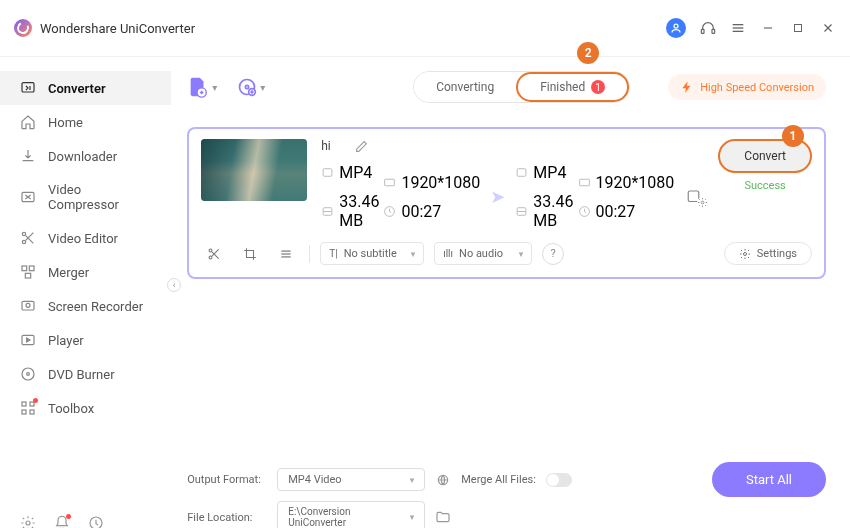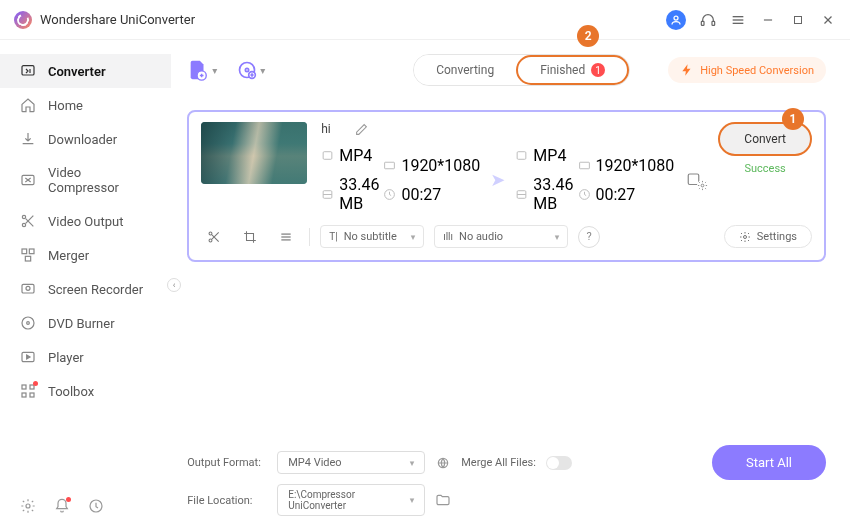--- a/index.html
+++ b/index.html
@@ -1,17 +1,17 @@
 <!DOCTYPE html>
 <html><head>
 <meta charset="utf-8">
 <style>
 *{margin:0;padding:0;box-sizing:border-box;font-family:-apple-system,BlinkMacSystemFont,"Segoe UI",Roboto,sans-serif}
 body{width:850px;height:528px;background:#f5f5f6;overflow:hidden;position:relative}
-.titlebar{height:40px;display:flex;align-items:center;padding:0 14px;background:#fff;border-bottom:1px solid #f0f0f0}
+.titlebar{height:57px;display:flex;align-items:center;padding:0 14px;background:#fff;border-bottom:1px solid #f0f0f0}
 .logo{width:18px;height:18px;border-radius:50%;background:linear-gradient(135deg,#7c5cff 0%,#ff8a5c 100%);margin-right:8px;display:flex;align-items:center;justify-content:center}
 .logo::after{content:"";width:8px;height:8px;border:2px solid #fff;border-radius:50%;border-top-color:transparent;transform:rotate(20deg)}
 .title{font-size:13px;color:#333}
 .titlebar-right{margin-left:auto;display:flex;align-items:center;gap:14px}
 .tb-icon{width:16px;height:16px;display:flex;align-items:center;justify-content:center;cursor:pointer;color:#666}
 .avatar-circle{width:20px;height:20px;border-radius:50%;background:#3d7cff;display:flex;align-items:center;justify-content:center;color:#fff;font-size:11px}
 .container{display:flex;height:488px;background:#fff}
 .sidebar{width:174px;padding-top:14px;background:#fff;display:flex;flex-direction:column}
 .sb-item{display:flex;align-items:center;padding:9px 20px;font-size:13px;color:#555;cursor:pointer;gap:12px}
 .sb-item.active{background:#f3f3f4;color:#111;font-weight:600}
@@ -43,21 +43,21 @@
 .meta-grid{display:flex;align-items:center;gap:4px}
 .meta-col{display:flex;flex-direction:column;gap:10px}
 .cog-wrap{display:flex;align-items:center;position:relative;margin-left:8px;color:#888;cursor:pointer}
 .convert-area{display:flex;flex-direction:column;align-items:center;gap:6px;margin-left:auto;position:relative}
 .convert-btn{border:2px solid #e8752b;border-radius:18px;padding:8px 24px;background:#f1f0f0;font-size:12px;color:#333;cursor:pointer}
 .success{color:#5cb85c;font-size:11px}
 .card-bot{display:flex;align-items:center;gap:10px;margin-top:12px}
 .mini-ic{width:26px;height:22px;display:flex;align-items:center;justify-content:center;cursor:pointer;color:#777;border-radius:4px}
 .sel{display:flex;align-items:center;background:#fff;border:1px solid #e5e5e5;border-radius:4px;padding:4px 8px;font-size:11px;color:#666;cursor:pointer;gap:6px}
 .sel-sm{width:104px}
-.sel-md{width:134px}
+.sel-md{width:98px}
 .caret{margin-left:auto;color:#aaa;font-size:9px}
 .q-circle{width:22px;height:22px;border:1px solid #ddd;border-radius:50%;display:flex;align-items:center;justify-content:center;font-size:11px;color:#888;cursor:pointer}
 .settings-pill{display:flex;align-items:center;gap:6px;border:1px solid #e5e5e5;border-radius:14px;padding:4px 14px;font-size:11px;color:#666;cursor:pointer;margin-left:auto}
 .footer{margin-top:auto;display:flex;flex-direction:column;gap:8px;font-size:11px;color:#666}
 .footer-row{display:flex;align-items:center;gap:10px}
 .footer-label{width:80px}
 .footer-sel{border:1px solid #ddd;border-radius:4px;padding:4px 10px;display:flex;align-items:center;width:148px;cursor:pointer}
 .toggle{width:26px;height:14px;background:#e5e5e5;border-radius:7px;position:relative;cursor:pointer}
 .toggle::after{content:"";position:absolute;left:1px;top:1px;width:12px;height:12px;background:#fff;border-radius:50%}
 .start-all{margin-left:auto;background:#8c7bff;color:#fff;border-radius:20px;padding:10px 34px;font-size:13px;cursor:pointer}
@@ -147,21 +147,21 @@
         <span>Video Compressor</span>
       </div>
     <div class="sb-item">
         <span class="sb-icon">
           <svg width="16" height="16" viewBox="0 0 24 24" fill="none" stroke="currentColor" stroke-width="1.8">
             <circle cx="6" cy="6" r="2.5"></circle>
             <circle cx="6" cy="18" r="2.5"></circle>
             <path d="M20 4L8.5 15.5M8.5 8.5L20 20"></path>
           </svg>
         </span>
-        <span>Video Output</span>
+        <span>Video Editor</span>
       </div>
     <div class="sb-item">
         <span class="sb-icon">
           <svg width="16" height="16" viewBox="0 0 24 24" fill="none" stroke="currentColor" stroke-width="1.8">
             <rect x="3" y="3" width="7" height="7"></rect>
             <rect x="14" y="3" width="7" height="7"></rect>
             <rect x="8" y="14" width="8" height="7"></rect>
           </svg>
         </span>
         <span>Merger</span>
@@ -171,34 +171,34 @@
           <svg width="16" height="16" viewBox="0 0 24 24" fill="none" stroke="currentColor" stroke-width="1.8">
             <rect x="3" y="5" width="18" height="13" rx="2"></rect>
             <circle cx="12" cy="11" r="3"></circle>
           </svg>
         </span>
         <span>Screen Recorder</span>
       </div>
     <div class="sb-item">
         <span class="sb-icon">
           <svg width="16" height="16" viewBox="0 0 24 24" fill="none" stroke="currentColor" stroke-width="1.8">
+            <rect x="3" y="5" width="18" height="14" rx="2"></rect>
+            <path d="M10 9l5 3-5 3z" fill="currentColor"></path>
+          </svg>
+        </span>
+        <span>Player</span>
+      </div>
+    <div class="sb-item">
+        <span class="sb-icon">
+          <svg width="16" height="16" viewBox="0 0 24 24" fill="none" stroke="currentColor" stroke-width="1.8">
             <circle cx="12" cy="12" r="9"></circle>
             <circle cx="12" cy="12" r="2"></circle>
           </svg>
         </span>
         <span>DVD Burner</span>
-      </div>
-    <div class="sb-item">
-        <span class="sb-icon">
-          <svg width="16" height="16" viewBox="0 0 24 24" fill="none" stroke="currentColor" stroke-width="1.8">
-            <rect x="3" y="5" width="18" height="14" rx="2"></rect>
-            <path d="M10 9l5 3-5 3z" fill="currentColor"></path>
-          </svg>
-        </span>
-        <span>Player</span>
       </div>
     <div class="sb-item">
         <span class="sb-icon" style="position:relative">
           <svg width="16" height="16" viewBox="0 0 24 24" fill="none" stroke="currentColor" stroke-width="1.8">
             <rect x="3" y="3" width="6" height="6"></rect>
             <rect x="15" y="3" width="6" height="6"></rect>
             <rect x="3" y="15" width="6" height="6"></rect>
             <rect x="15" y="15" width="6" height="6"></rect>
           </svg>
           <span style="position:absolute;top:-2px;right:-2px;width:5px;height:5px;background:#ff4d4f;border-radius:50%"></span>
@@ -429,21 +429,21 @@
               <path d="M12 5a12 12 0 000 14M12 5a12 12 0 010 14M5 12h14"></path>
             </svg>
           </div>
         <span style="margin-left:0">Merge All Files:</span>
         <div class="toggle"></div>
         <div class="start-all"><span>Start All</span></div>
       </div>
       <div class="footer-row" style="margin-top:-4px">
         <span class="footer-label">File Location:</span>
         <div class="footer-sel" style="font-size:10px">
-            <span>E:\Compressor UniConverter</span>
+            <span>E:\Conversion UniConverter</span>
             <span class="caret">▾</span>
           </div>
         <div class="folder-ic">
             <svg width="16" height="16" viewBox="0 0 24 24" fill="none" stroke="currentColor" stroke-width="1.8">
               <path d="M3 7a2 2 0 012-2h4l2 2h8a2 2 0 012 2v8a2 2 0 01-2 2H5a2 2 0 01-2-2z"></path>
             </svg>
           </div>
       </div>
     </div>
   </div>

